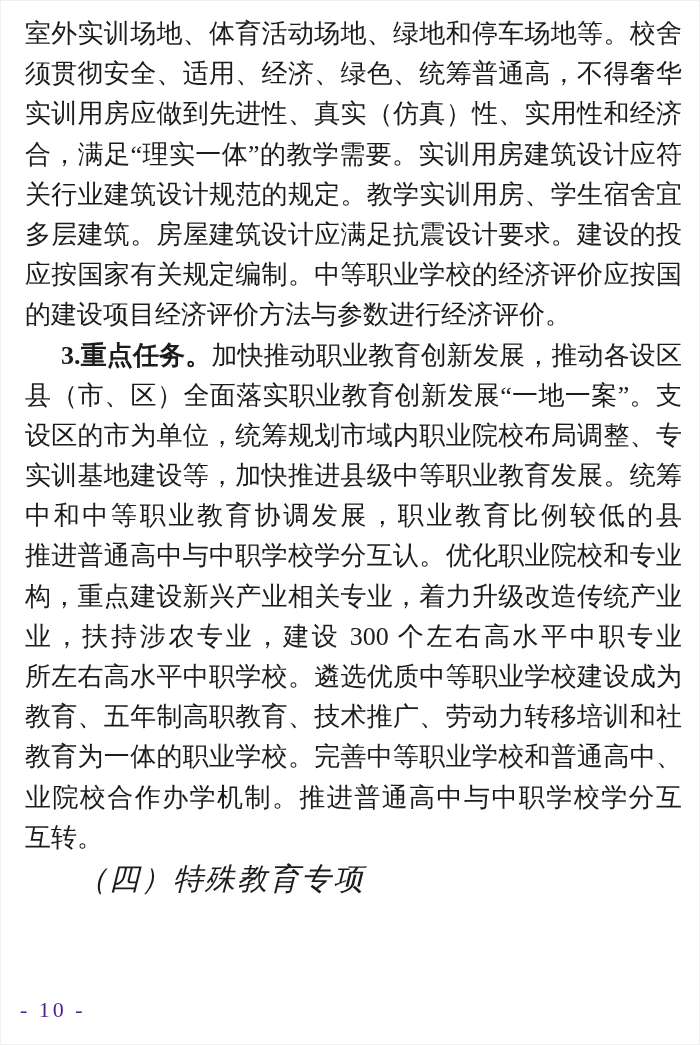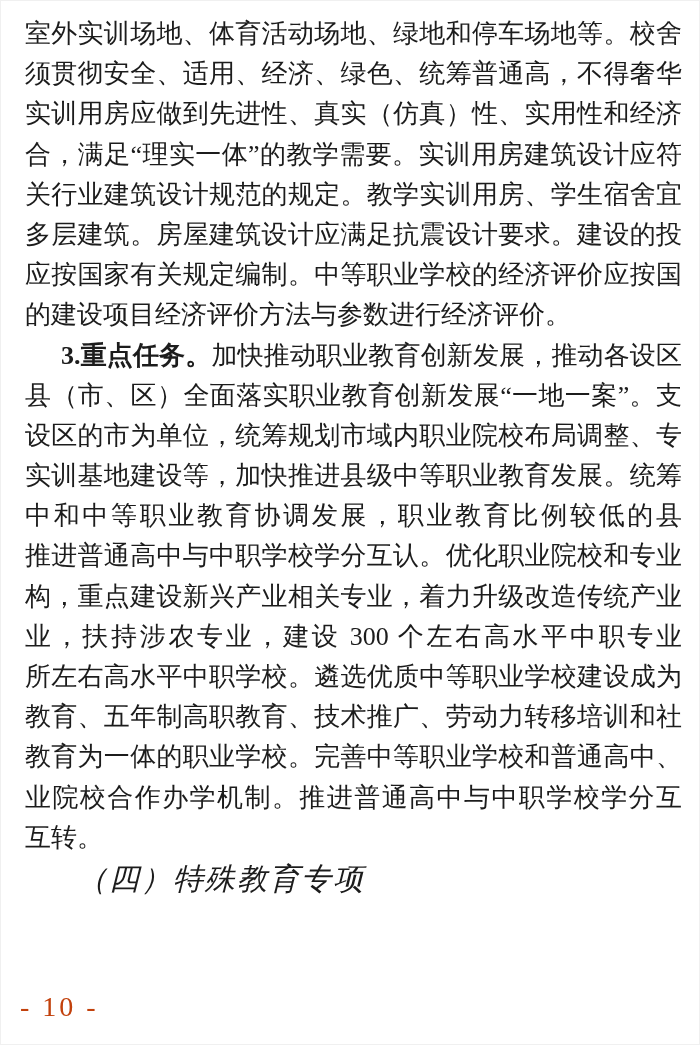--- a/index.html
+++ b/index.html
@@ -48,23 +48,23 @@
     line-height: 42px;
     text-indent: 52px;
     font-style: italic;
     letter-spacing: 2px;
     text-align: left;
   }
   .footer {
     position: absolute;
     left: 20px;
     bottom: 22px;
-    font-size: 28px;
+    font-size: 22px;
     letter-spacing: 3px;
-    color: #c2410c;
+    color: #4c1d95;
   }
 </style>
 </head>
 <body>
 
 <div class="page">
   <div class="content">
 
     <div class="line">室外实训场地、体育活动场地、绿地和停车场地等。校舍建设必</div>
     <div class="line">须贯彻安全、适用、经济、绿色、统筹普通高，不得奢华建设。</div>

